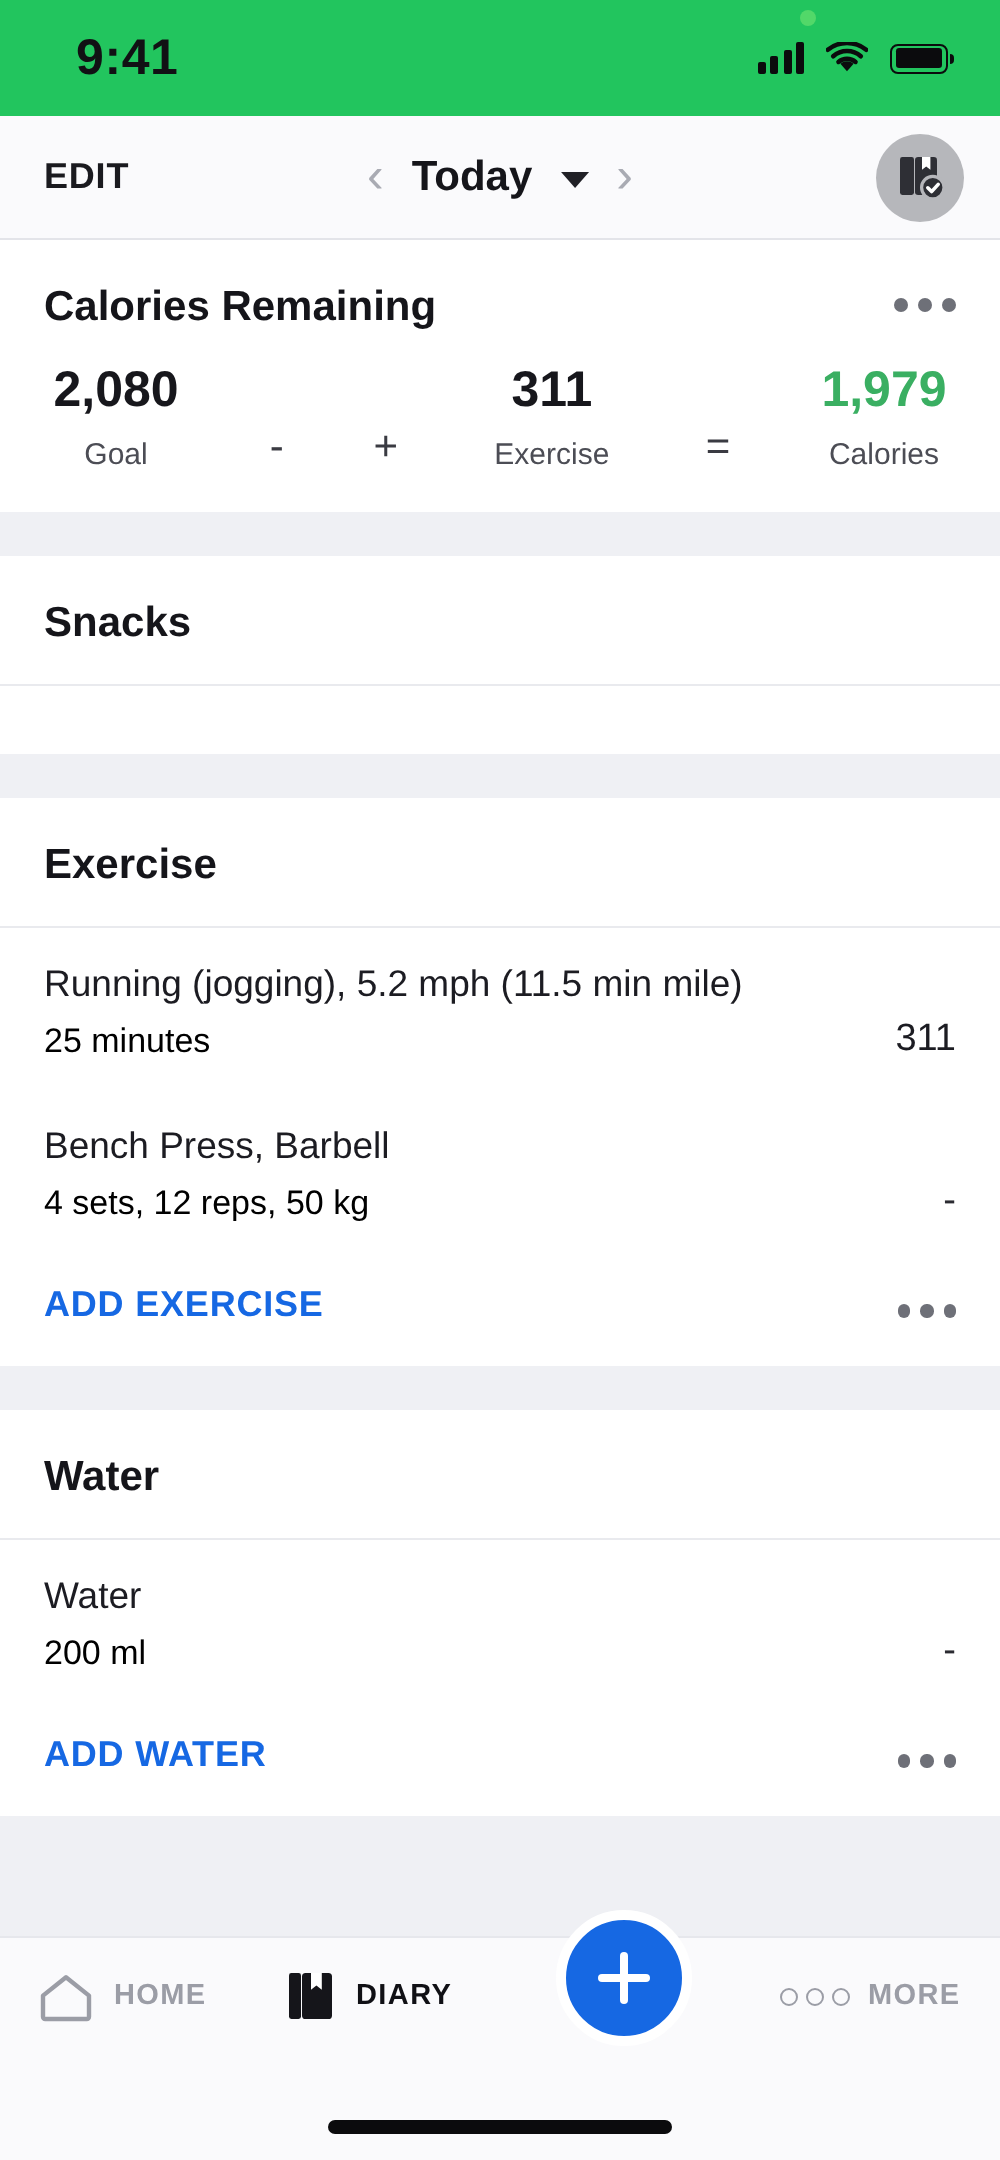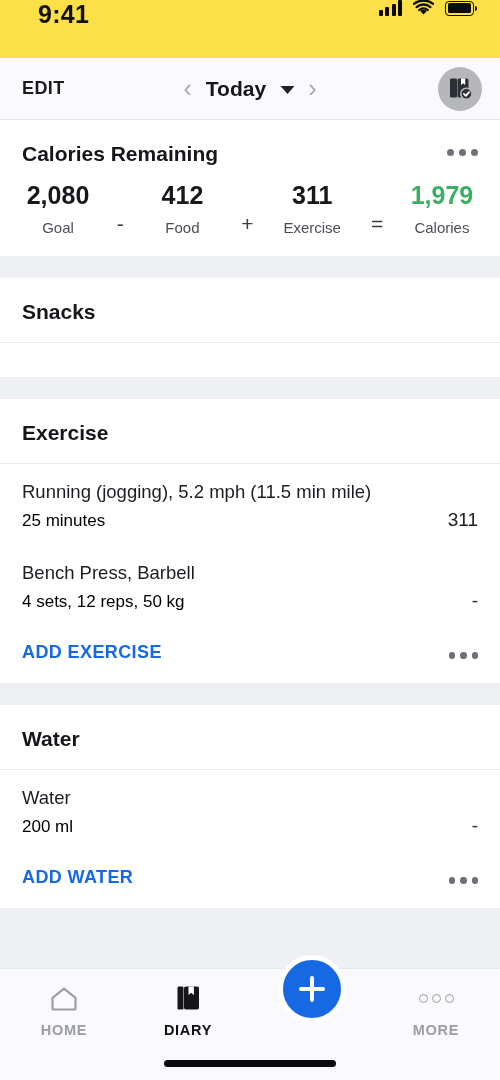--- a/index.html
+++ b/index.html
@@ -7,22 +7,22 @@
     width:500px; height:1080px;
     background:#eff0f4;
     font-family:"Liberation Sans", sans-serif;
     -webkit-font-smoothing:antialiased;
     overflow:hidden;
   }
   .phone { position:relative; width:500px; height:1080px; background:#eff0f4; }
 
   
   .statusbar {
-    height:58px; background:#fde047;
-    display:flex; align-items:flex-start; justify-content:space-between;
+    height:58px; background:#22c55e;
+    display:flex; align-items:center; justify-content:space-between;
     padding:0 26px 0 38px; position:relative;
   }
   .status-time { font-size:25px; font-weight:700; color:#111114; letter-spacing:0.3px; }
   .status-icons { display:flex; align-items:center; gap:11px; position:relative; }
   .green-dot {
     position:absolute; top:-16px; left:21px;
     width:8px; height:8px; border-radius:50%; background:#52d869;
   }
   .signal { display:flex; align-items:flex-end; gap:2.5px; height:16px; }
   .signal i { display:block; width:4px; background:#0b0b0d; border-radius:1px; }
@@ -120,21 +120,21 @@
   .snacks-body { height:34px; }
 
   
   .tabbar {
     position:absolute; bottom:0; left:0; width:500px; height:112px;
     background:#fafafc; border-top:1px solid #e6e7ec;
     display:flex; align-items:flex-start; justify-content:space-between;
     padding:14px 18px 0 18px;
   }
   .tab {
-    width:92px; display:flex; flex-direction:column; align-items:center; gap:9px;
+    width:92px; display:flex; flex-direction:row; align-items:center; gap:9px;
   }
   .tab-label { font-size:14.5px; font-weight:700; color:#9b9da6; letter-spacing:0.7px; }
   .tab.active .tab-label { color:#101015; }
   .tab-icon { height:30px; display:flex; align-items:center; justify-content:center; }
   .fab-slot { width:92px; position:relative; }
   .fab {
     position:absolute; left:50%; top:-28px; transform:translateX(-50%);
     width:68px; height:68px; border-radius:50%; background:#1668e3;
     display:flex; align-items:center; justify-content:center;
     border:5px solid #ffffff;
@@ -211,24 +211,20 @@
           <i></i>
           <i></i>
         </div>
     </div>
     <div class="summary">
       <div class="sum-col">
         <span class="sum-val">2,080</span>
         <span class="sum-lbl">Goal</span>
       </div>
       <div class="sum-op">-</div>
-      <div class="sum-col">
-        <span class="sum-val">412</span>
-        <span class="sum-lbl">Food</span>
-      </div>
       <div class="sum-op">+</div>
       <div class="sum-col">
         <span class="sum-val">311</span>
         <span class="sum-lbl">Exercise</span>
       </div>
       <div class="sum-op">=</div>
       <div class="sum-col">
         <span class="sum-val green">1,979</span>
         <span class="sum-lbl">Calories</span>
       </div>

